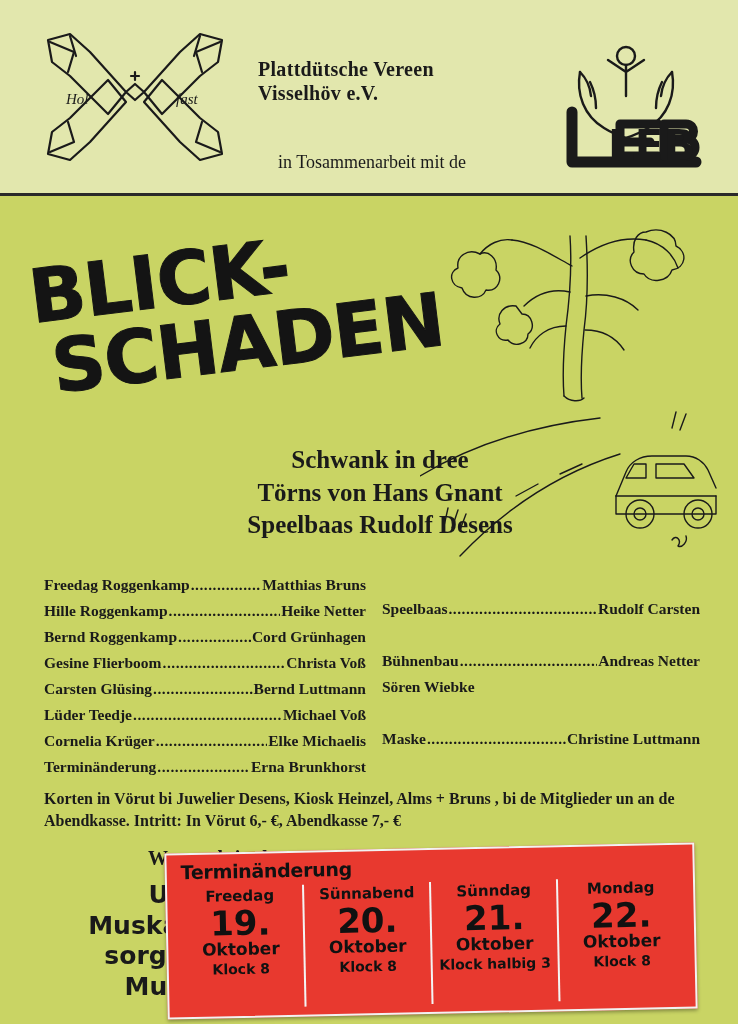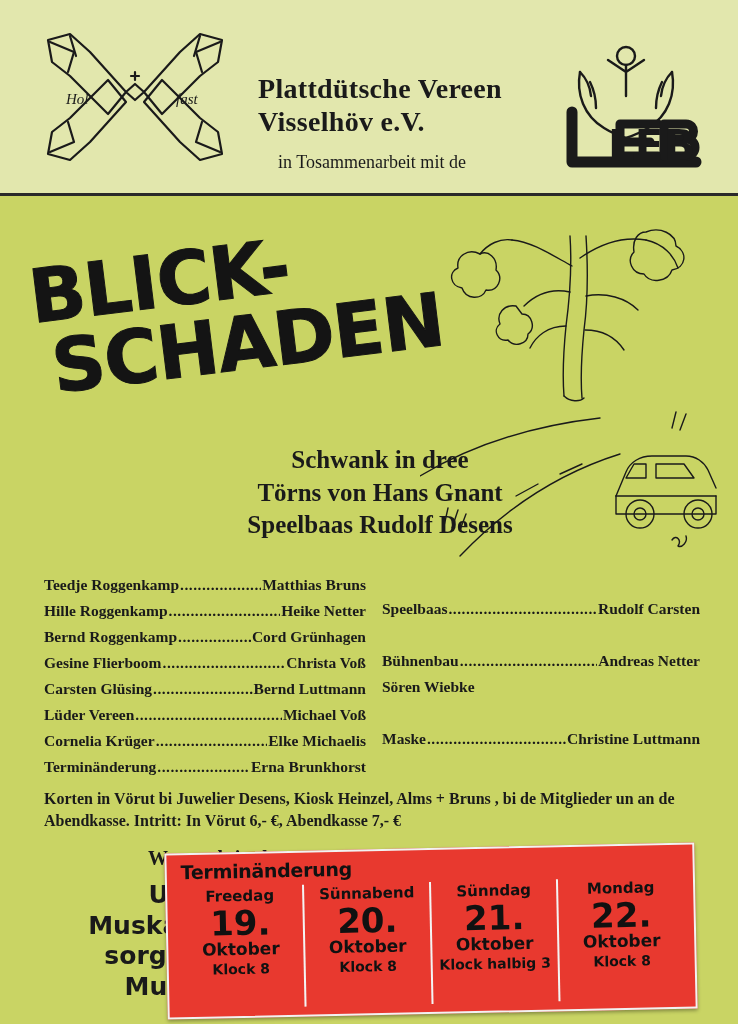--- a/index.html
+++ b/index.html
@@ -32,25 +32,25 @@
     border-bottom: 3px solid #2a2a2a;
     box-sizing: border-box;
   }
   .logo-x {
     position: absolute;
     left: 30px; top: 22px;
     width: 210px; height: 150px;
   }
   .club-title {
     position: absolute;
-    left: 258px; top: 72px;
+    left: 258px; top: 58px;
     width: 300px;
     font-family: "Liberation Serif", serif;
     font-weight: bold;
-    font-size: 28px;
+    font-size: 20px;
     line-height: 1.18;
     color: #1a1a1a;
     letter-spacing: 0.3px;
   }
   .coop-line {
     position: absolute;
     left: 278px; top: 152px;
     font-family: "Liberation Serif", serif;
     font-size: 18px;
     color: #1a1a1a;
@@ -355,21 +355,21 @@
   </div>
 
   <div class="subtitle">
     <div>Schwank in dree</div>
     <div>Törns von Hans Gnant</div>
     <div>Speelbaas Rudolf Desens</div>
   </div>
 
   <div class="cast-left">
     <div class="cast-row">
-      <span class="role">Teedje Roggenkamp</span>
+      <span class="role">Freedag Roggenkamp</span>
       <span class="dots">......................................................</span>
       <span class="person">Matthias Bruns</span>
     </div>
     <div class="cast-row">
       <span class="role">Hille Roggenkamp</span>
       <span class="dots">......................................................</span>
       <span class="person">Heike Netter</span>
     </div>
     <div class="cast-row">
       <span class="role">Bernd Roggenkamp</span>
@@ -380,21 +380,21 @@
       <span class="role">Gesine Flierboom</span>
       <span class="dots">......................................................</span>
       <span class="person">Christa Voß</span>
     </div>
     <div class="cast-row">
       <span class="role">Carsten Glüsing</span>
       <span class="dots">......................................................</span>
       <span class="person">Bernd Luttmann</span>
     </div>
     <div class="cast-row">
-      <span class="role">Lüder Vereen</span>
+      <span class="role">Lüder Teedje</span>
       <span class="dots">......................................................</span>
       <span class="person">Michael Voß</span>
     </div>
     <div class="cast-row">
       <span class="role">Cornelia Krüger</span>
       <span class="dots">......................................................</span>
       <span class="person">Elke Michaelis</span>
     </div>
     <div class="cast-row">
       <span class="role">Terminänderung</span>

